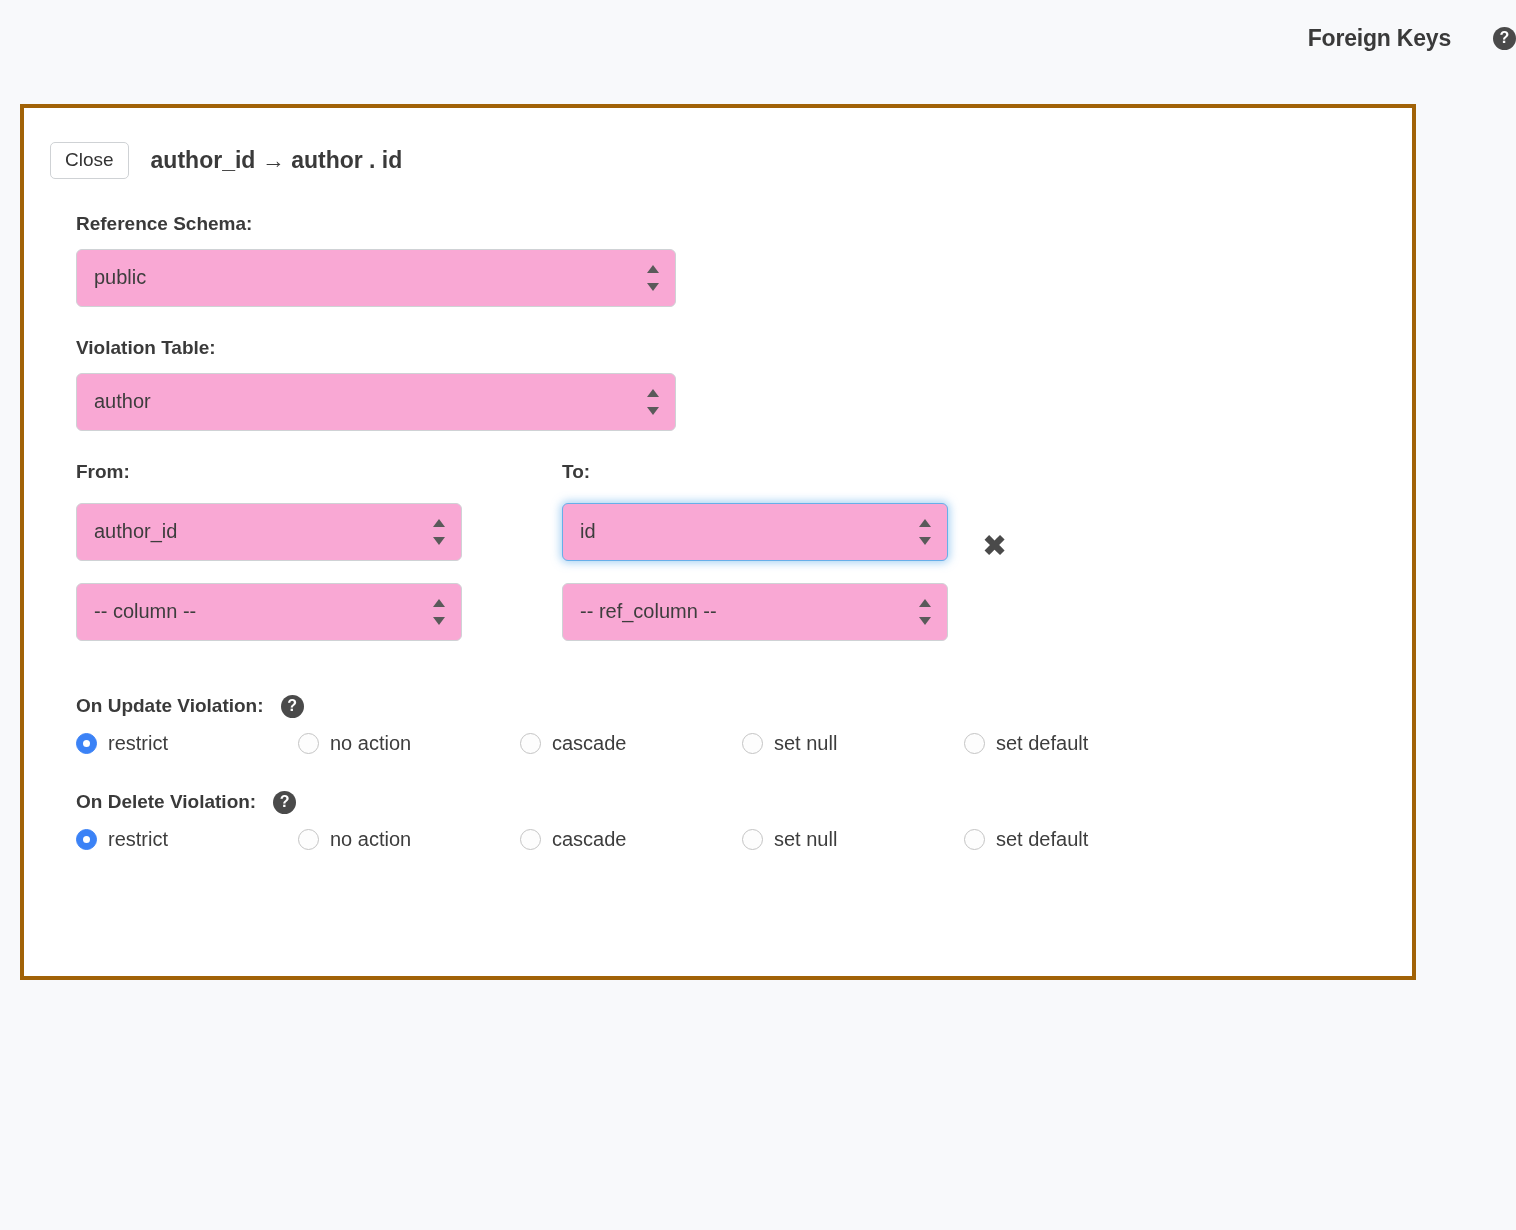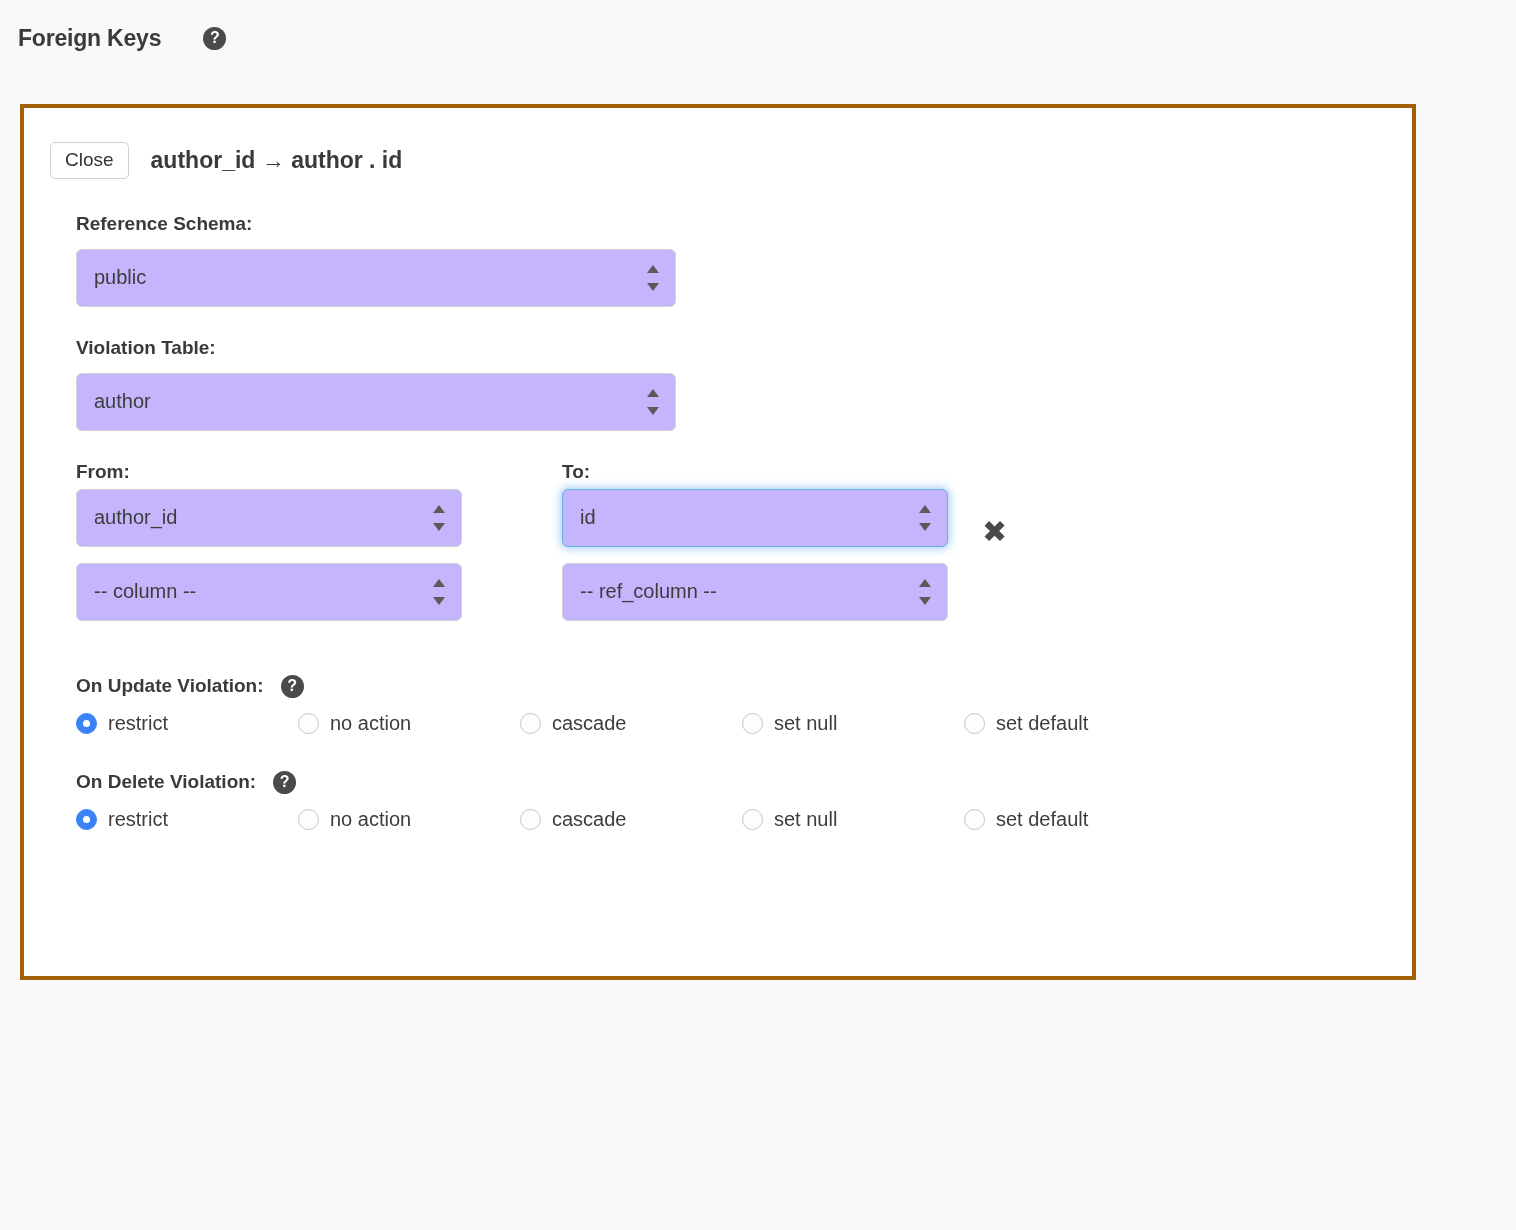--- a/index.html
+++ b/index.html
@@ -16,20 +16,21 @@
     overflow: hidden;
   }
 
   
   .page-header {
     display: flex;
     align-items: center;
     gap: 42px;
     padding: 16px 0 0 18px;
     height: 44px;
+    justify-content: flex-end;
   }
   .page-title {
     font-size: 23px;
     font-weight: bold;
     color: #3a3a3a;
     letter-spacing: -0.2px;
   }
 
   
   .help-icon {
@@ -101,21 +102,21 @@
   .field-label.with-help {
     display: flex;
     align-items: flex-start;
     gap: 17px;
   }
 
   
   .sel {
     position: relative;
     box-sizing: border-box;
-    background: #c4b5fd;
+    background: #f9a8d4;
     border: 1px solid #cfd2d5;
     border-radius: 6px;
     height: 58px;
     display: flex;
     align-items: center;
     padding: 0 40px 0 17px;
     font-size: 20px;
     color: #3d3d3d;
     cursor: pointer;
     user-select: none;
@@ -156,37 +157,37 @@
   }
 
   .sel.wide { width: 600px; margin-left: 26px; }
   .sel.col  { width: 386px; }
 
   .block-gap { height: 30px; }
 
   
   .fromto-labels {
     display: flex;
-    margin: 0 0 6px 26px;
+    margin: 0 0 14px 26px;
   }
   .fromto-labels .lbl {
     font-size: 19px;
     font-weight: bold;
     color: #3a3a3a;
   }
   .lbl-from { width: 486px; }
 
   .fromto-rows { margin-left: 26px; }
   .fromto-row {
     display: flex;
     align-items: flex-end;
     margin-bottom: 16px;
   }
   .cell-from { width: 486px; }
-  .cell-to   { width: 414px; }
+  .cell-to   { width: 414px; margin-top: 6px; }
   .x-btn {
     font-size: 30px;
     font-weight: bold;
     color: #4a4a4a;
     line-height: 1;
     cursor: pointer;
     user-select: none;
     margin-left: 6px;
     font-family: "DejaVu Sans", sans-serif;
   }

